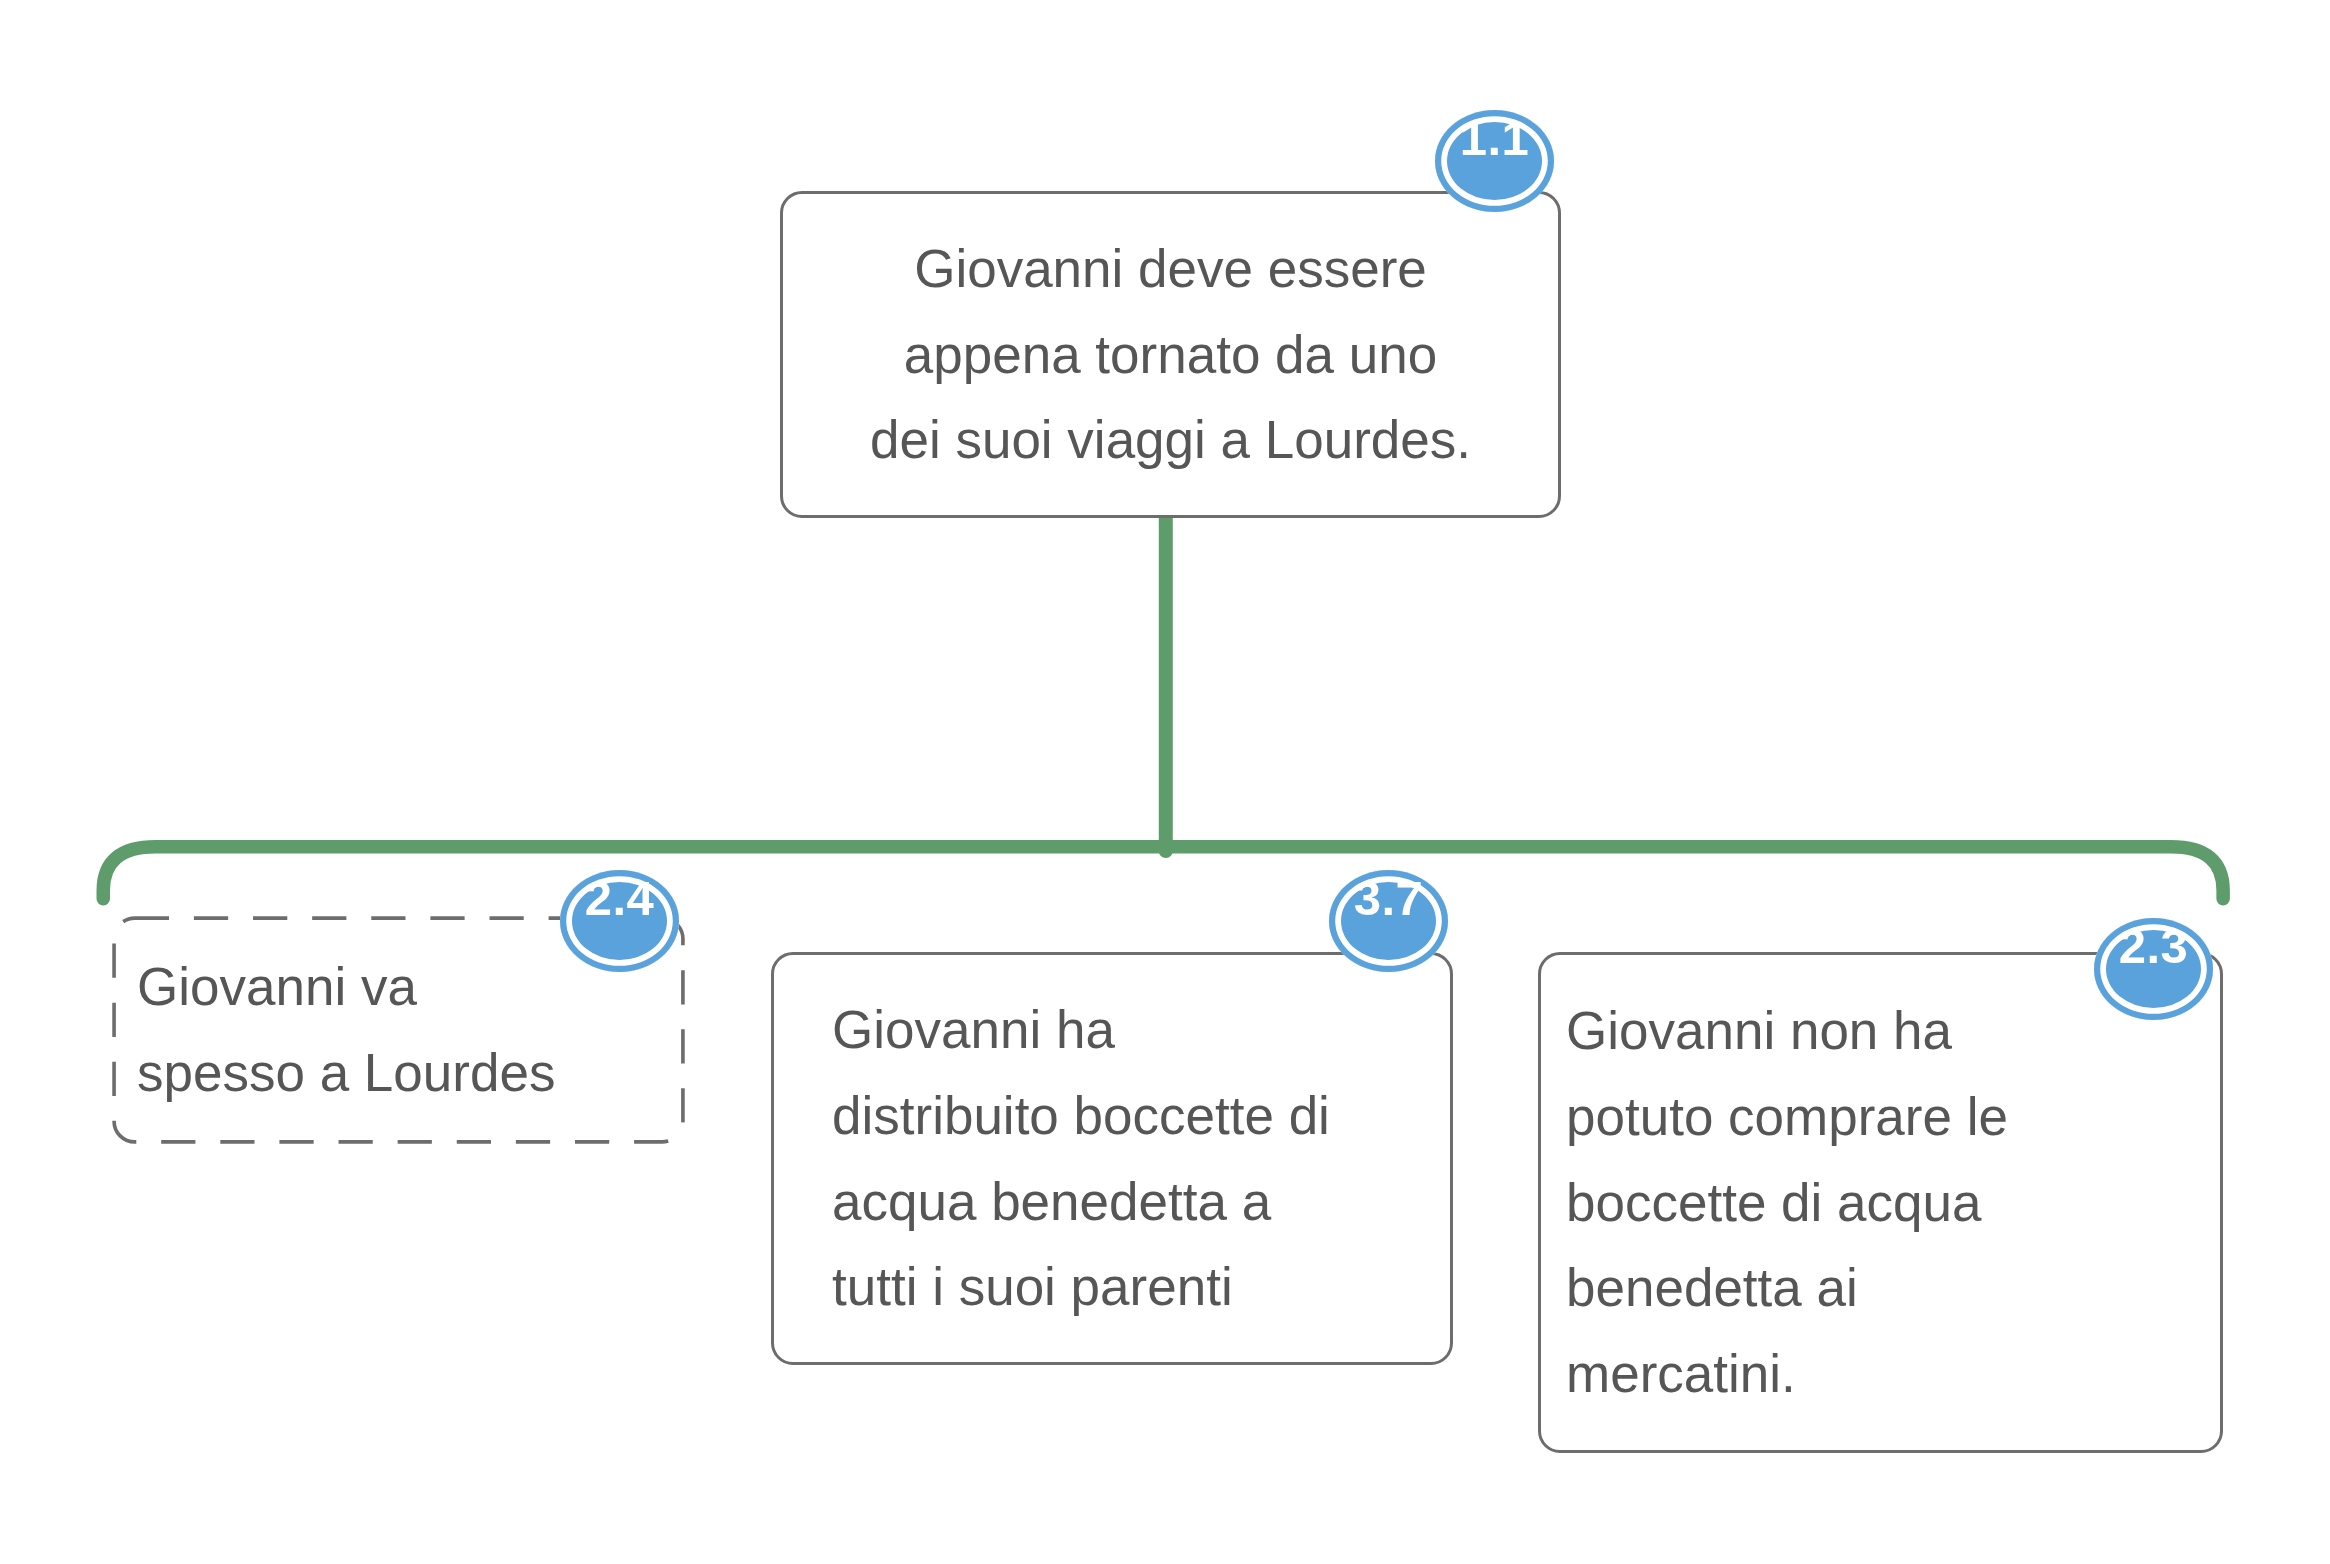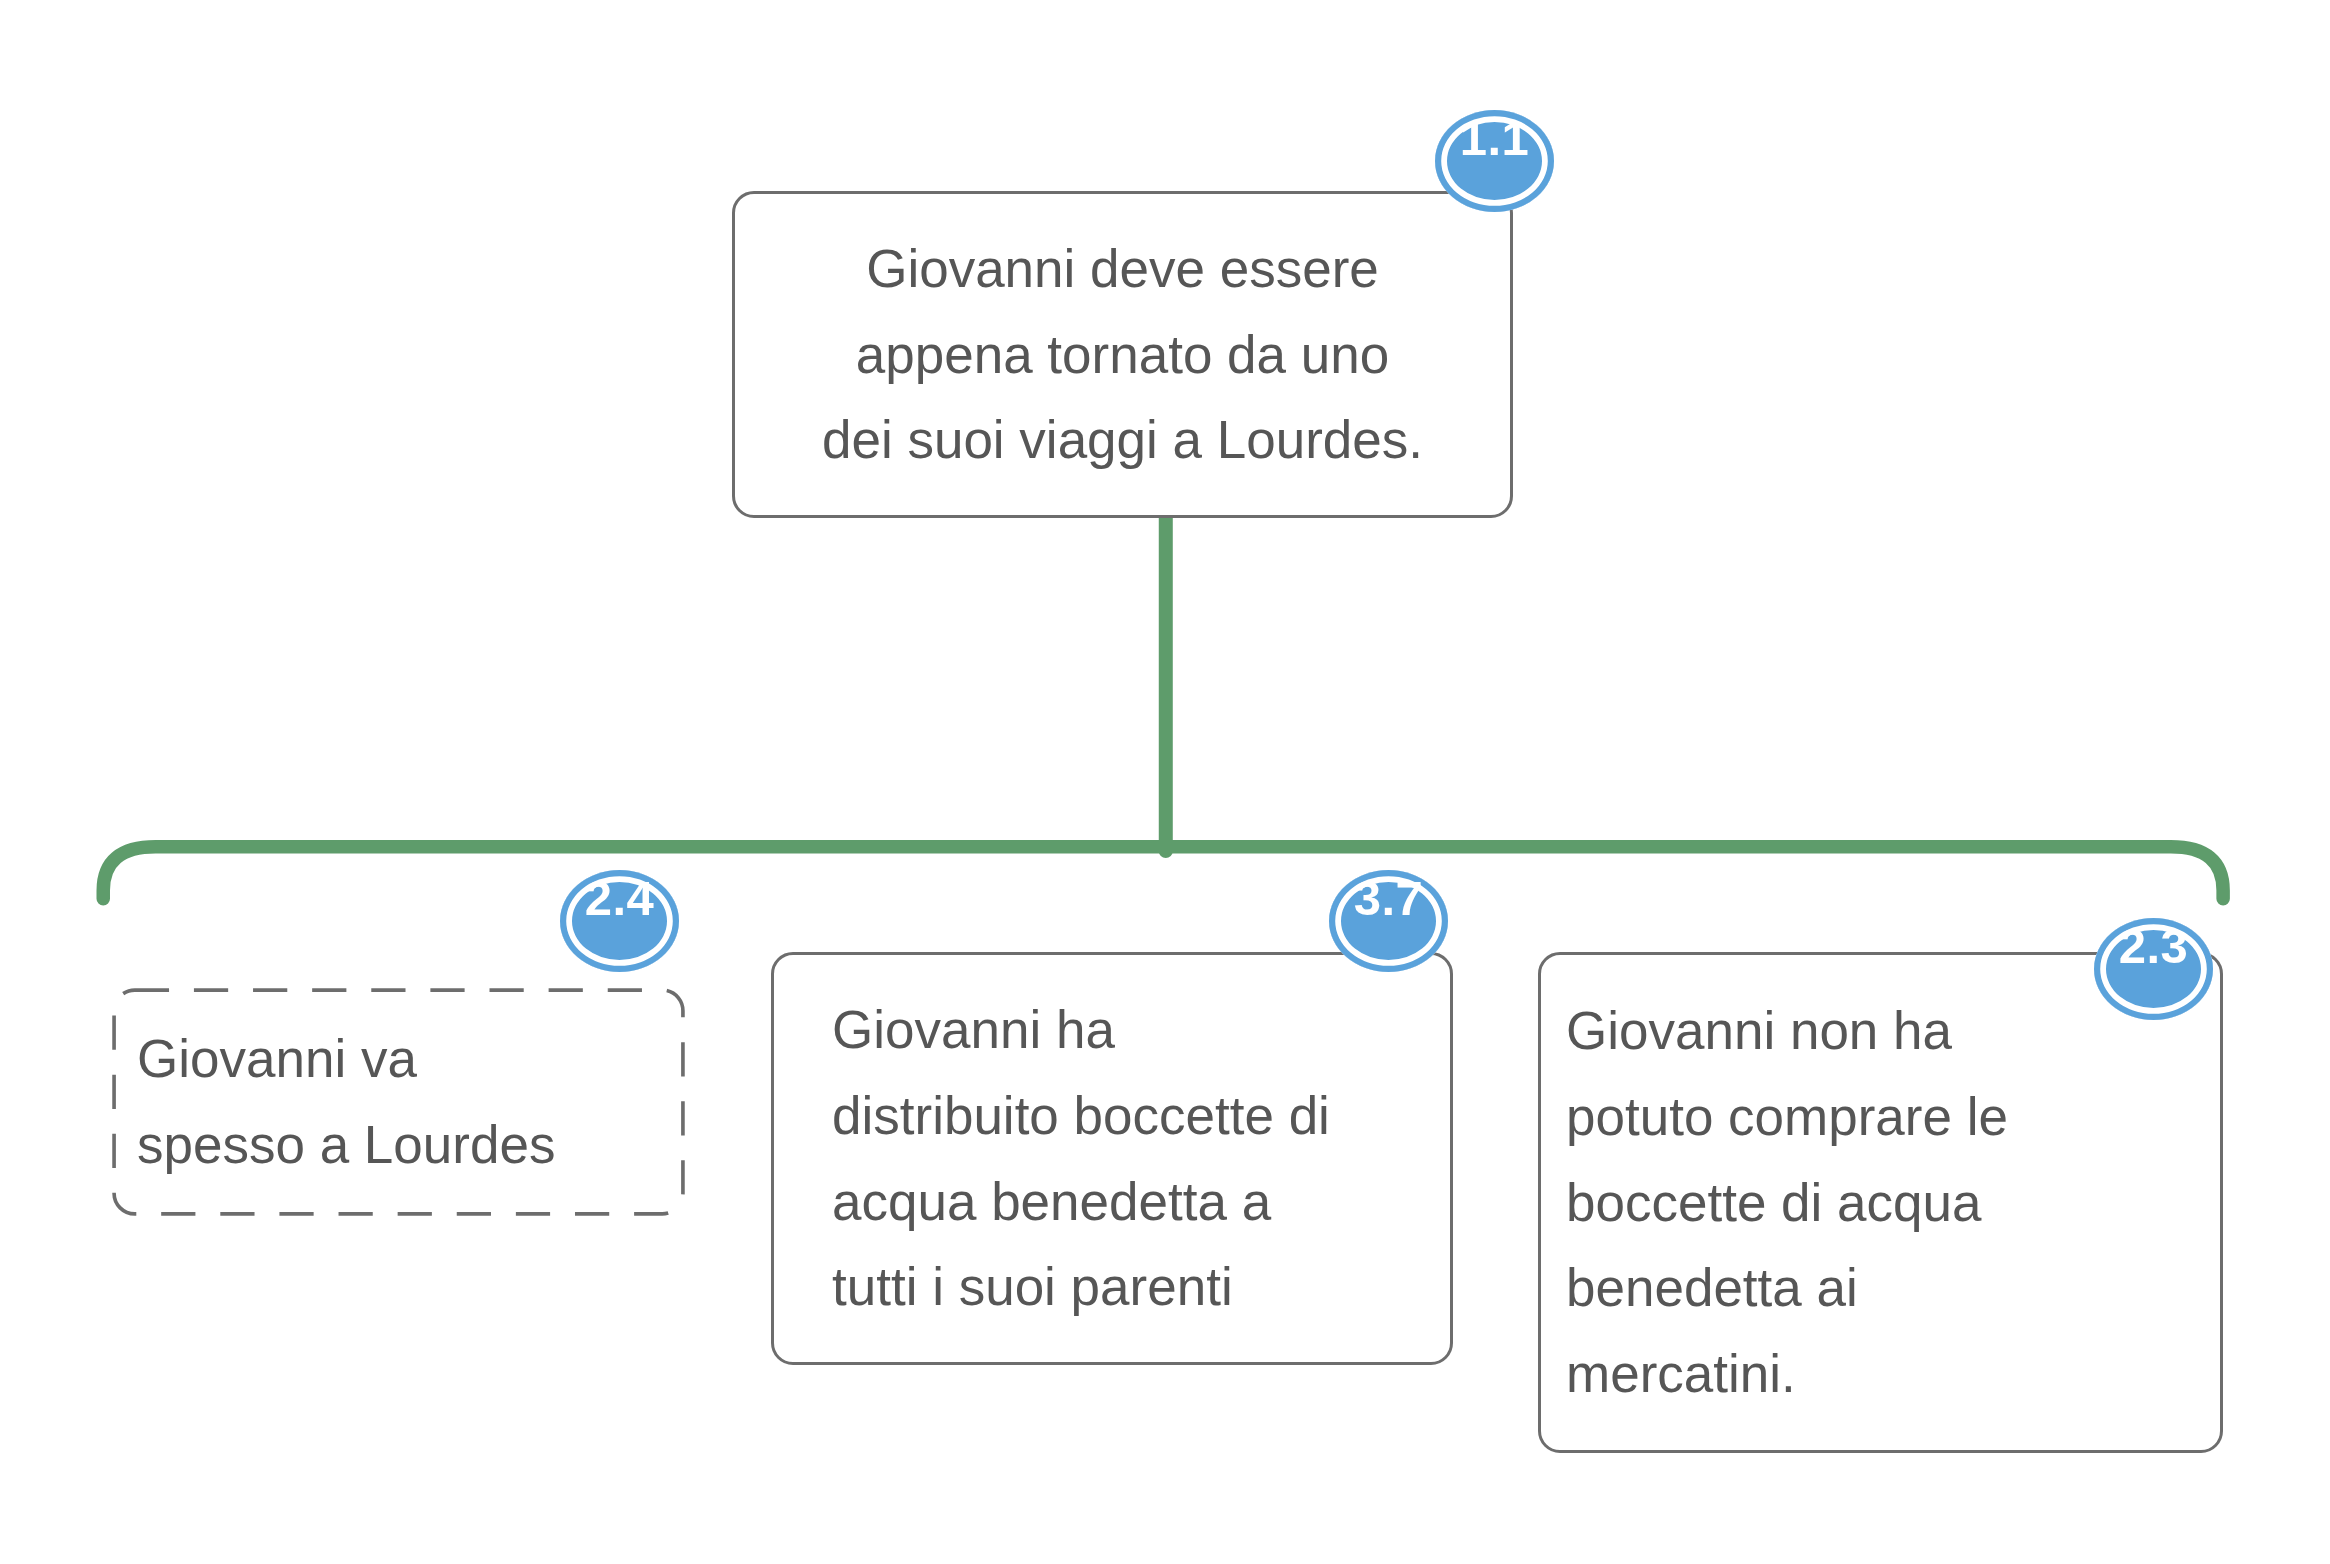--- a/index.html
+++ b/index.html
@@ -85,30 +85,30 @@
 
 <div id="canvas">
 
   <svg id="connector-svg" viewBox="0 0 4491 3016" xmlns="http://www.w3.org/2000/svg">
 
     <path d="M 2247 996 L 2247 1640" fill="none" stroke="#5e9c6b" stroke-width="27" stroke-linecap="round"></path>
 
     <path d="M 199 1732 L 199 1716 Q 199 1632 300 1632 L 4184 1632 Q 4285 1632 4285 1716 L 4285 1732" fill="none" stroke="#5e9c6b" stroke-width="26" stroke-linecap="round"></path>
   </svg>
 
-  <div class="node solid" style="left:732px; top:191px; width:781px; height:327px;">
+  <div class="node solid" style="left:780px; top:191px; width:781px; height:327px;">
     <div class="node-text center">Giovanni deve essere
 appena tornato da uno
 dei suoi viaggi a Lourdes.</div>
   </div>
   <div class="badge" style="left:1435px; top:110px;">
     <span class="badge-label">1.1</span>
   </div>
 
-  <div class="node dashed-host" style="left:112px; top:988px; width:573px; height:228px;">
+  <div class="node dashed-host" style="left:112px; top:916px; width:573px; height:228px;">
     <svg class="dash-border" viewBox="0 0 1105 440" xmlns="http://www.w3.org/2000/svg" preserveAspectRatio="none">
       <rect x="4" y="4" width="1097" height="432" rx="40" ry="40" fill="none" stroke="#6d6d6d" stroke-width="7" stroke-dasharray="66 48"></rect>
     </svg>
     <div class="node-text left">Giovanni va
 spesso a Lourdes</div>
   </div>
   <div class="badge" style="left:560px; top:870px;">
     <span class="badge-label">2.4</span>
   </div>
 

